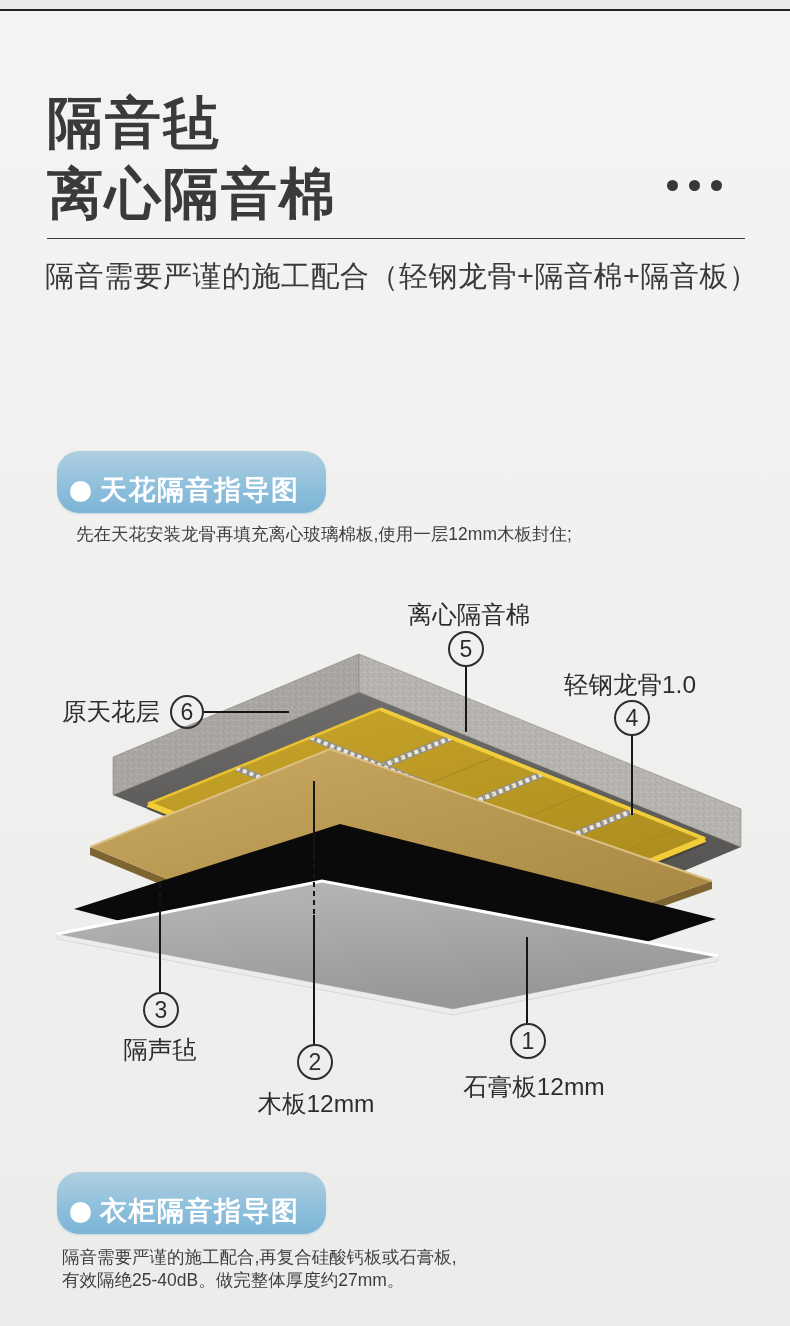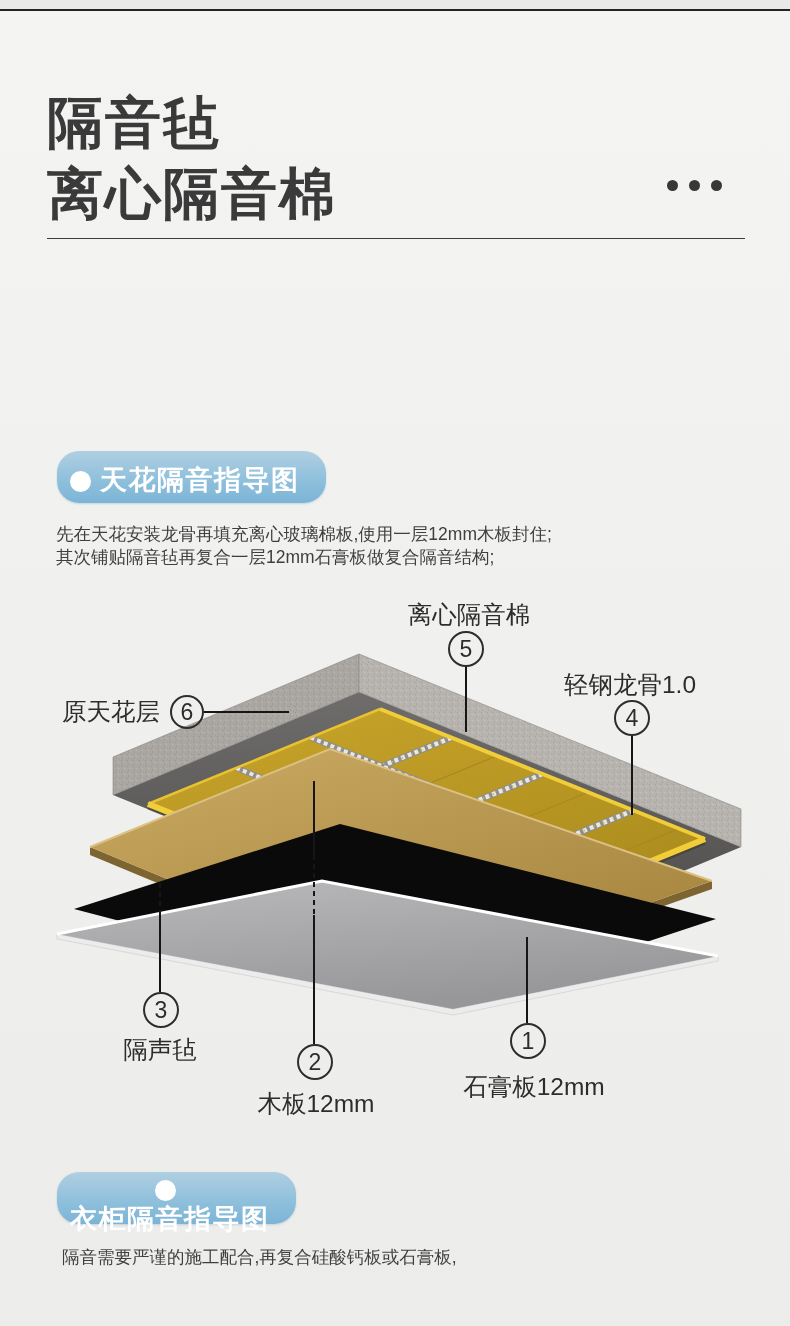--- a/index.html
+++ b/index.html
@@ -11,28 +11,28 @@
   .title{position:absolute;left:47px;top:78px;font-size:56px;line-height:71px;
          font-weight:bold;color:#3a3a3a;letter-spacing:2px;}
   .dots{position:absolute;left:667px;top:171px;display:flex;gap:11px;cursor:pointer;}
   .dots i{width:11px;height:11px;border-radius:50%;background:#383838;display:block;}
 
   .rule{position:absolute;left:47px;top:229px;width:698px;height:0;border-top:1.6px solid #3c3c3c;}
   .subtitle{position:absolute;left:45px;top:248px;width:720px;font-size:29px;color:#3a3a3a;
             letter-spacing:.5px;font-weight:500;white-space:nowrap;}
 
   .badge{position:absolute;left:57px;height:44px;border-radius:22px;display:flex;align-items:center;
-         padding:8px 26px 0 13px;background:linear-gradient(180deg,#b0cfe1 0%,#8fc0dc 55%,#7cb4d6 100%);
+         padding:18px 26px 0 13px;background:linear-gradient(180deg,#b0cfe1 0%,#8fc0dc 55%,#7cb4d6 100%);
          box-shadow:0 1px 2px rgba(120,160,190,.35);}
   .badge .bdot{width:21px;height:21px;border-radius:50%;background:#ffffff;margin-right:9px;flex:0 0 auto;}
   .badge .btxt{color:#ffffff;font-size:27px;font-weight:bold;letter-spacing:1.5px;padding-bottom:2px;}
   .badge1{top:442px;}
-  .badge2{top:1163px;flex-direction:column;}
-
-  .para{position:absolute;left:56px;font-size:17.5px;line-height:23px;color:#3f3f3f;}
+  .badge2{top:1163px;}
+
+  .para{position:absolute;left:76px;font-size:17.5px;line-height:23px;color:#3f3f3f;}
   .para1{top:514px;}
   .para2{top:1237px;left:62px;}
 
   .diagram{position:absolute;left:0;top:585px;width:790px;height:540px;}
   .dlabel{font-size:24.5px;fill:#2d2d2d;}
   .dnum{font-size:23px;fill:#2d2d2d;}
   .dcircle{fill:none;stroke:#2d2d2d;stroke-width:2px;}
   .leader{stroke:#161616;stroke-width:2px;fill:none;}
   .leader-dash{stroke:#161616;stroke-width:2px;fill:none;stroke-dasharray:5 4;}
 </style>
@@ -47,29 +47,29 @@
     <div>离心隔音棉</div>
   </div>
 
   <div class="dots">
     <i></i>
     <i></i>
     <i></i>
   </div>
 
   <div class="rule"></div>
+  <div class="subtitle">隔音需要严谨的施工配合（轻钢龙骨+隔音棉+隔音板）</div>
 
   <div class="badge badge1">
     <span class="bdot"></span>
     <span class="btxt">天花隔音指导图</span>
   </div>
 
   <div class="para para1">
     <div>先在天花安装龙骨再填充离心玻璃棉板,使用一层12mm木板封住;</div>
-    <div>其次铺贴隔音毡再复合一层12mm石膏板做复合隔音结构;</div>
   </div>
 
   <svg class="diagram" viewBox="0 585 790 540" xmlns="http://www.w3.org/2000/svg">
     <defs>
       <pattern id="speckle" width="6" height="6" patternUnits="userSpaceOnUse">
         <rect width="6" height="6" fill="#b8b5b1"></rect>
         <circle cx="1.5" cy="1.5" r="0.7" fill="#a5a29d"></circle>
         <circle cx="4.5" cy="3.5" r="0.6" fill="#ccc9c5"></circle>
         <circle cx="2.5" cy="5" r="0.5" fill="#94918c"></circle>
         <circle cx="5.4" cy="0.8" r="0.4" fill="#8f8c87"></circle>
@@ -202,14 +202,15 @@
     </g>
   </svg>
 
   <div class="badge badge2">
     <span class="bdot"></span>
     <span class="btxt">衣柜隔音指导图</span>
   </div>
 
   <div class="para para2">
     <div>隔音需要严谨的施工配合,再复合硅酸钙板或石膏板,</div>
+    <div>有效隔绝25-40dB。做完整体厚度约27mm。</div>
   </div>
 </div>
 
 </body></html>

